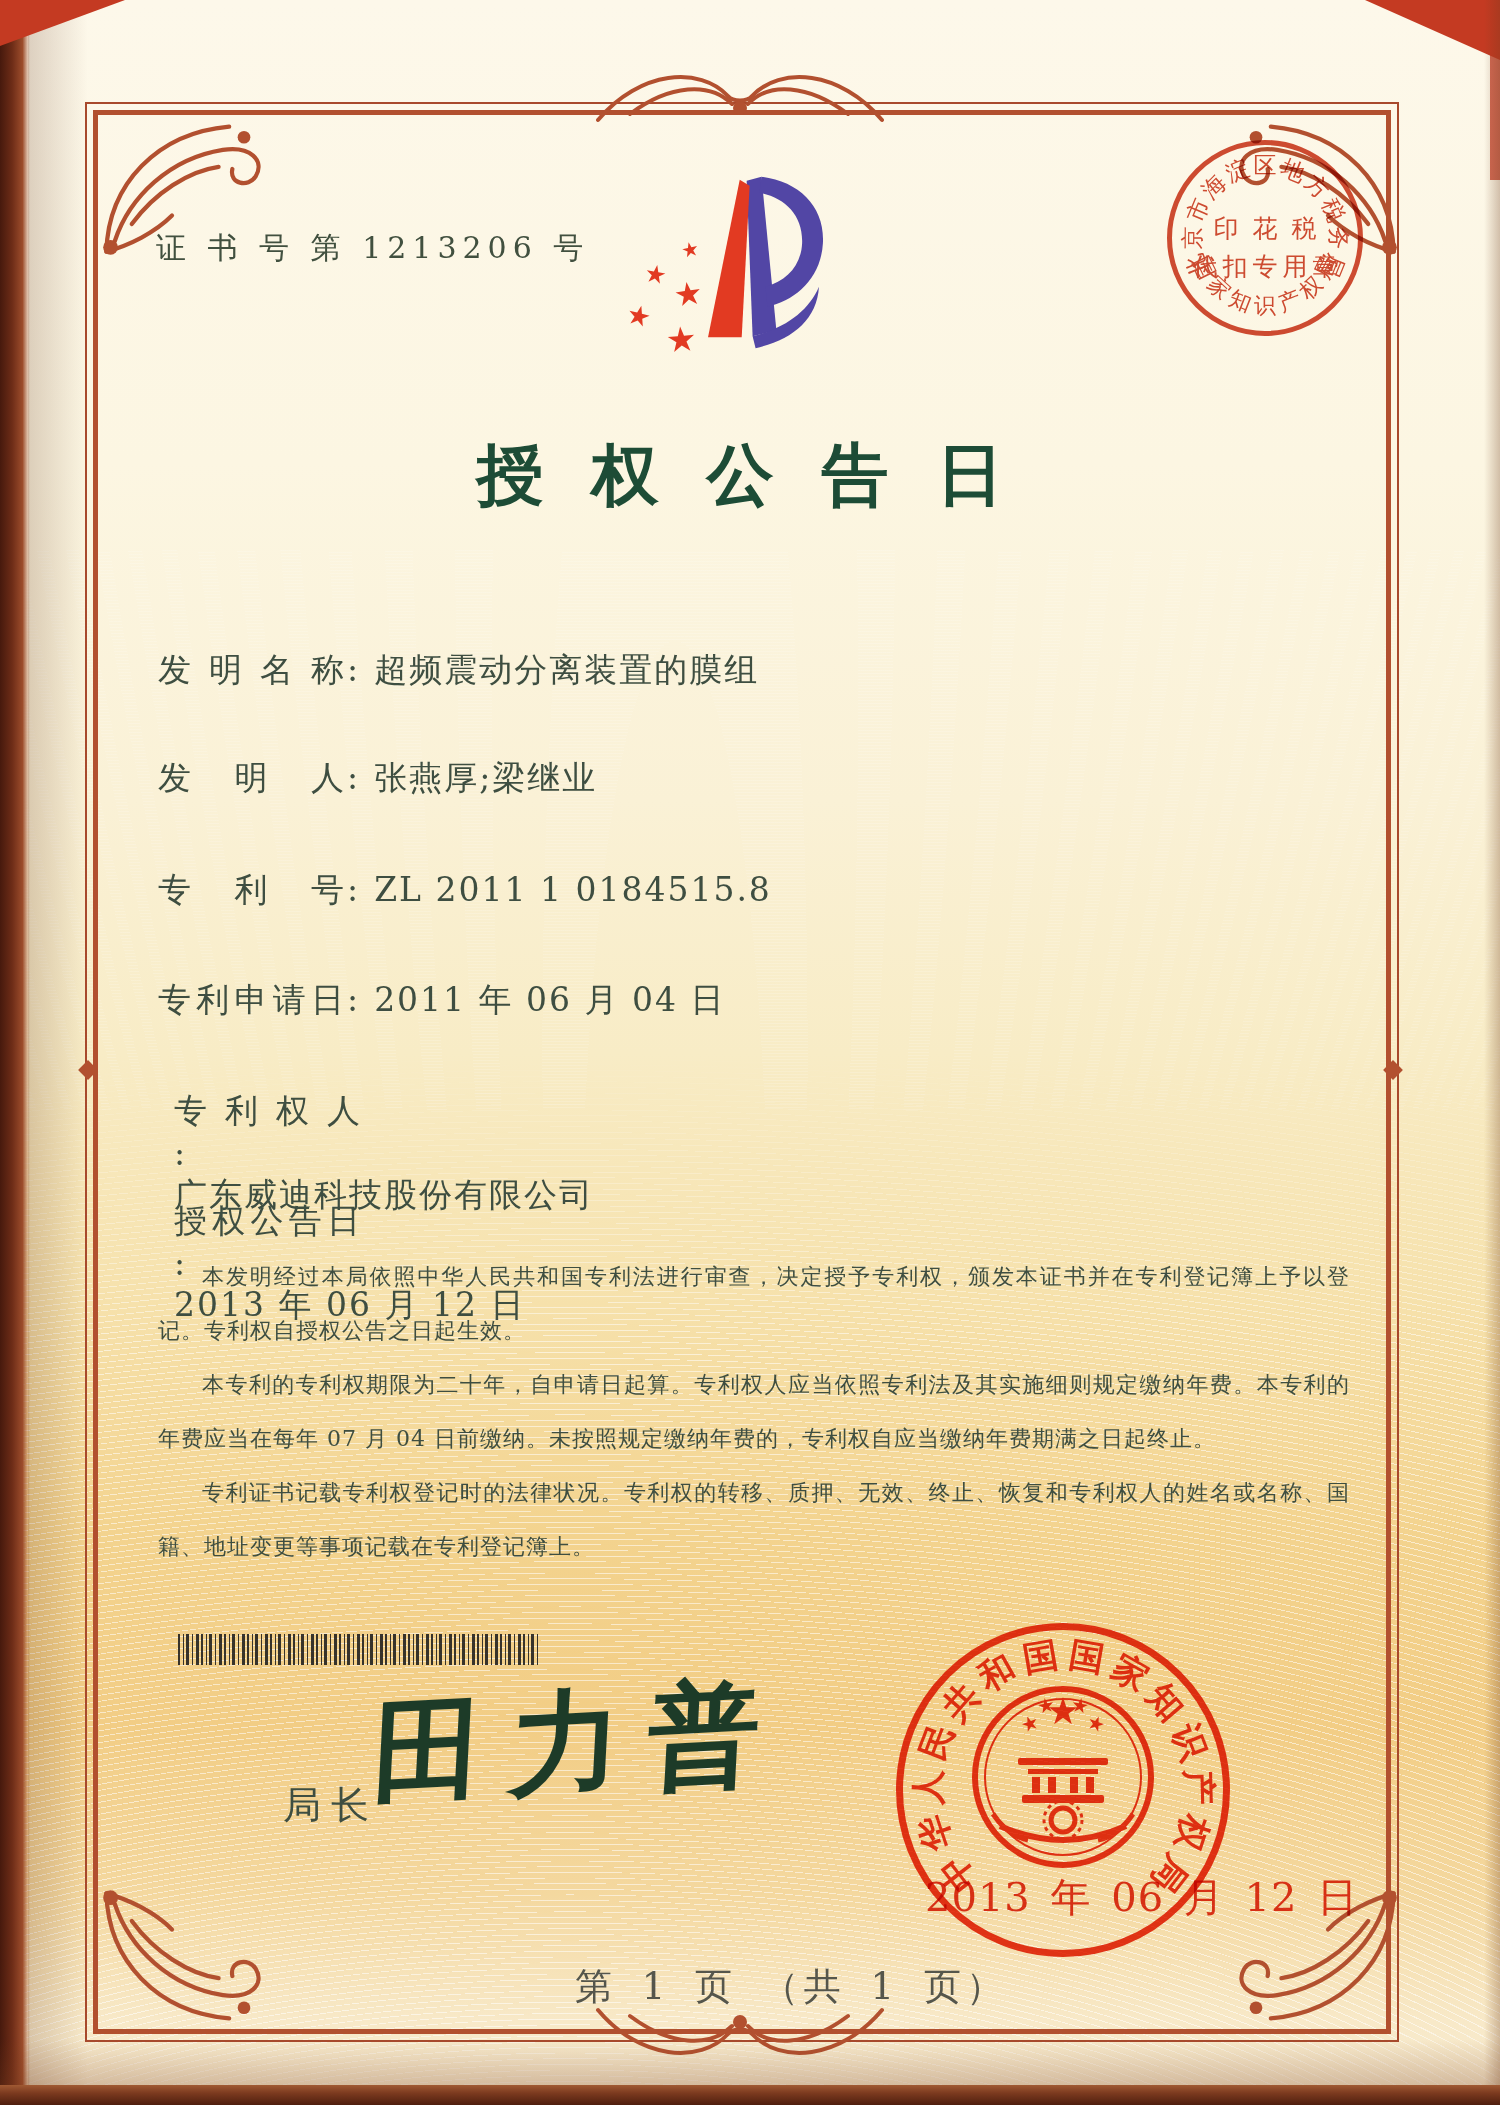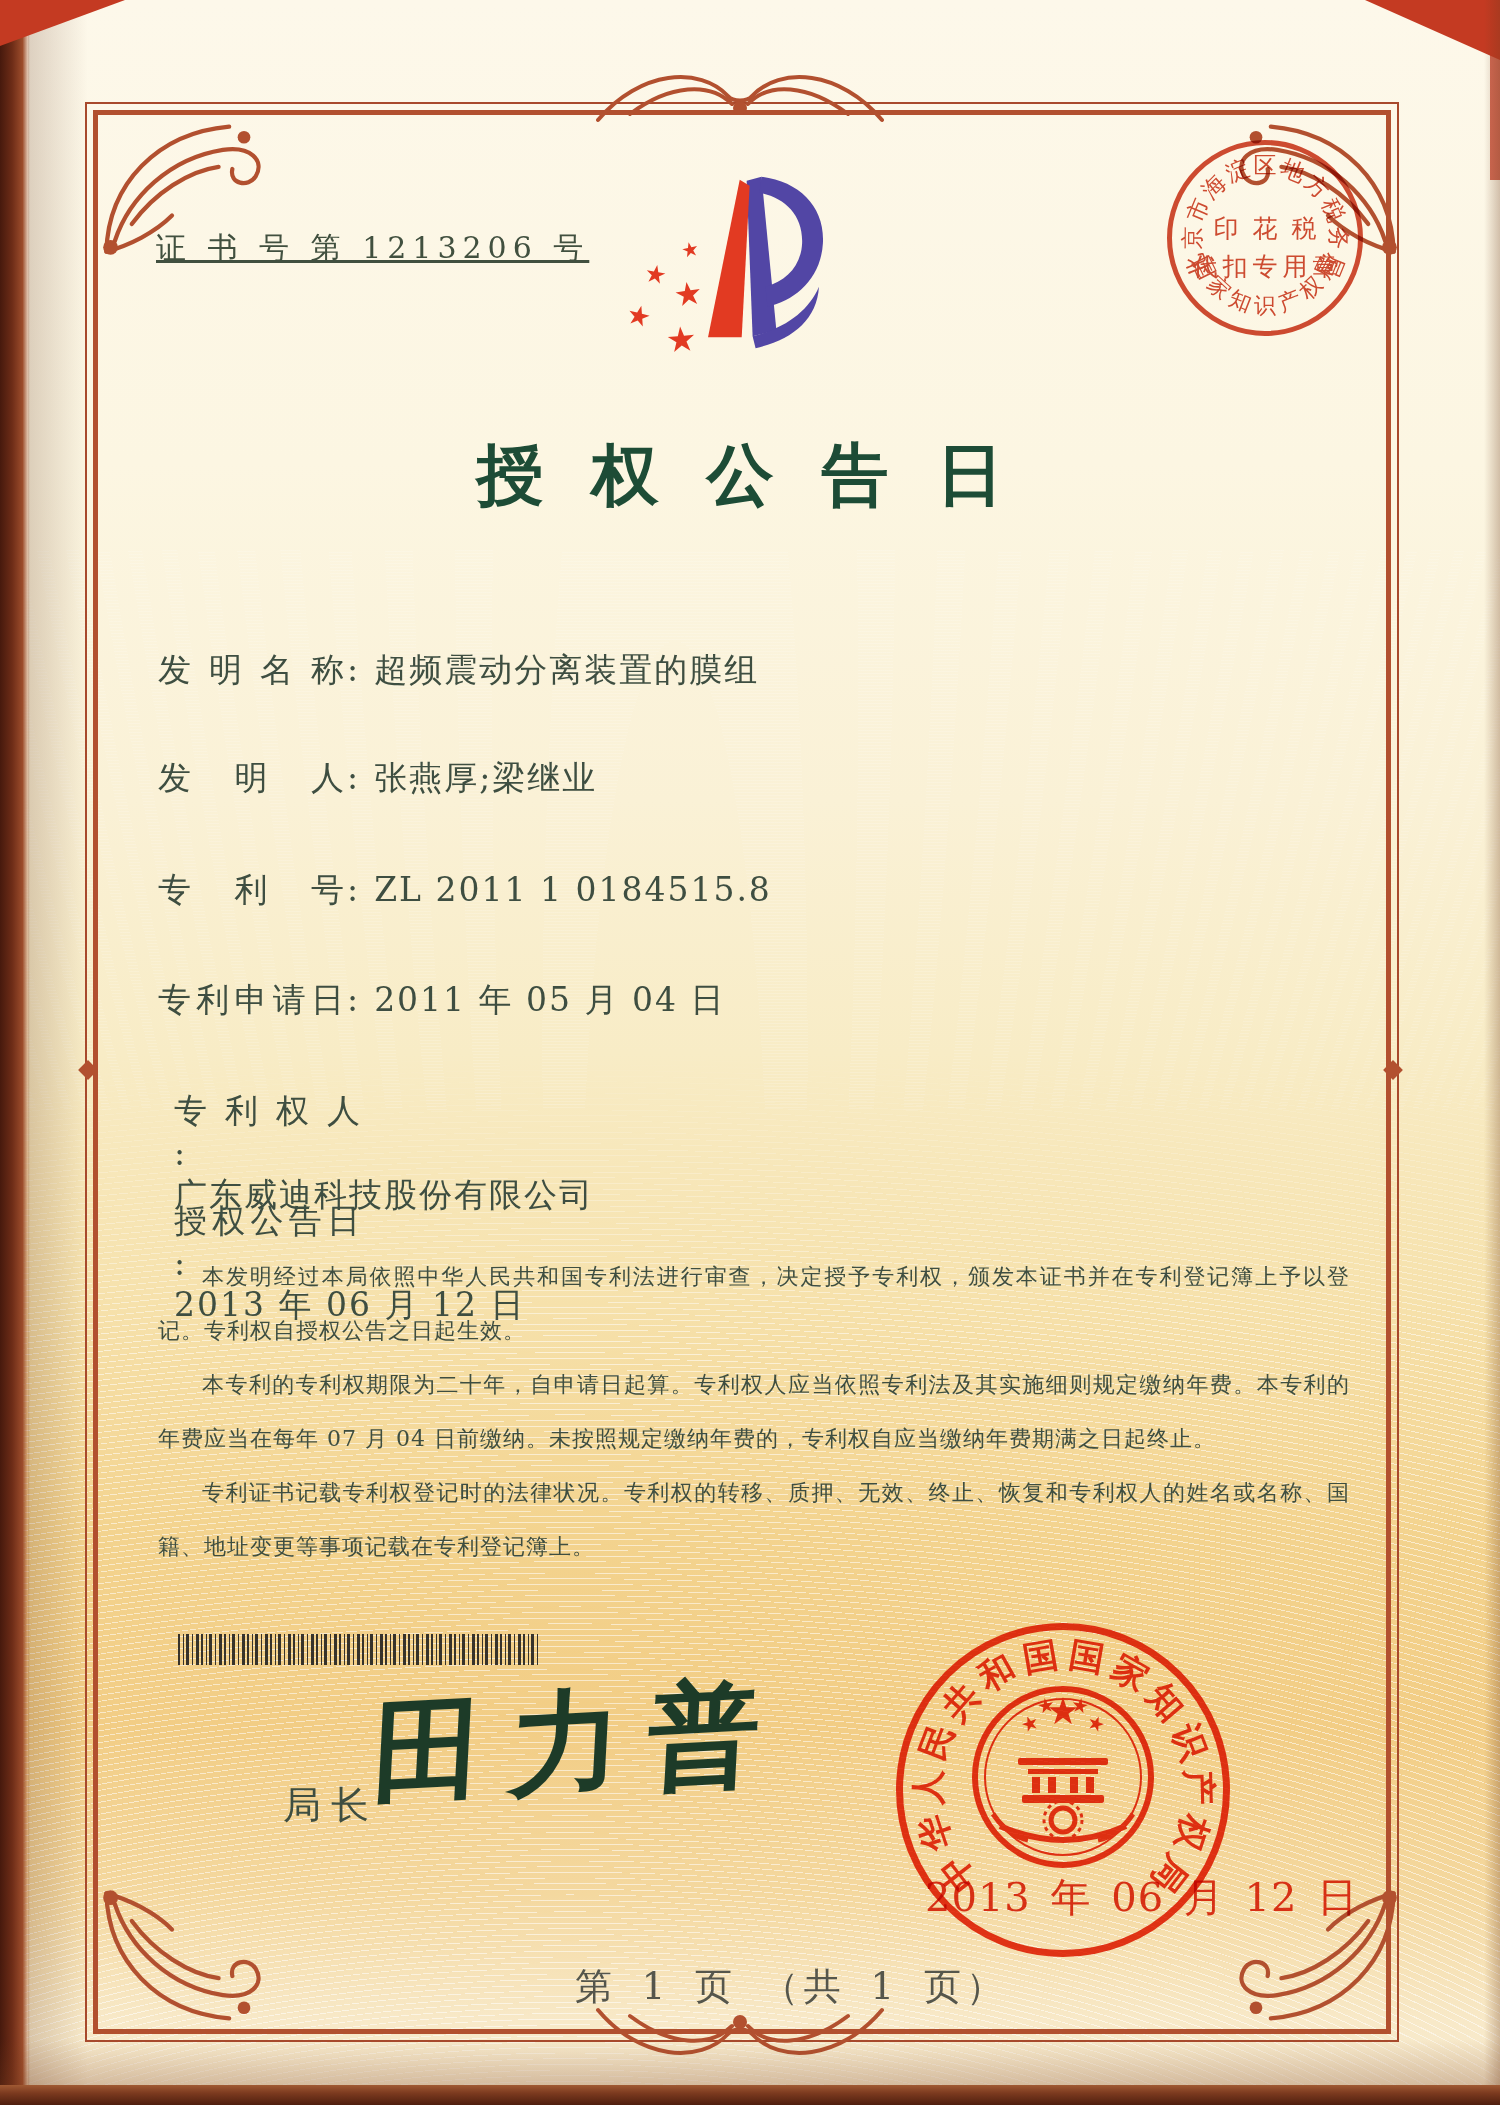--- a/index.html
+++ b/index.html
@@ -45,21 +45,21 @@
   
   .frame{position:absolute; left:85px; top:102px; width:1310px; height:1936px;
     border:2px solid #a8492c;}
   .frame-inner{position:absolute; inset:6px; border:5px solid #b2502f;}
   .orn{position:absolute; pointer-events:none;}
   .orn svg{display:block;}
   .diamond{position:absolute; width:14px; height:14px; background:#b2502f; transform:rotate(45deg);}
 
   
   .cert-no{position:absolute; left:156px; top:228px; font-size:30px; letter-spacing:6px;
-    color:#41503f; white-space:nowrap;text-decoration:underline;}
+    color:#41503f; white-space:nowrap;}
   .title{position:absolute; left:85px; width:1310px; top:430px; text-align:center;
     font-size:67px; font-weight:bold; color:#1d4c36; letter-spacing:48px; text-indent:48px;
     white-space:nowrap;}
   .field-row{position:absolute; left:158px; display:flex; align-items:baseline;
     font-size:33px; color:#3e4e41; white-space:nowrap;}
   .field-label{display:inline-block; width:186px; text-align:justify; text-align-last:justify;}
   .field-colon{margin-left:3px;}
   .field-value{margin-left:16px; letter-spacing:2px;}
   .paras{position:absolute; left:158px; top:1250px; width:1192px; font-size:22px;
     line-height:54px; color:#3e4e41; text-align:justify; letter-spacing:1px;}
@@ -242,21 +242,21 @@
     <span class="field-value">张燕厚;梁继业</span>
   </div>
   <div class="field-row" style="top:868px;">
     <span class="field-label">专利号</span>
       <span class="field-colon">:</span>
     <span class="field-value">ZL 2011 1 0184515.8</span>
   </div>
   <div class="field-row" style="top:978px;">
     <span class="field-label">专利申请日</span>
       <span class="field-colon">:</span>
-    <span class="field-value">2011 年 05 月 04 日</span>
+    <span class="field-value">2011 年 06 月 04 日</span>
   </div>
   <div class="field-row" style="top:1089px;flex-direction:column;">
     <span class="field-label">专利权人</span>
       <span class="field-colon">:</span>
     <span class="field-value">广东威迪科技股份有限公司</span>
   </div>
   <div class="field-row" style="top:1199px;flex-direction:column;">
     <span class="field-label">授权公告日</span>
       <span class="field-colon">:</span>
     <span class="field-value">2013 年 06 月 12 日</span>

